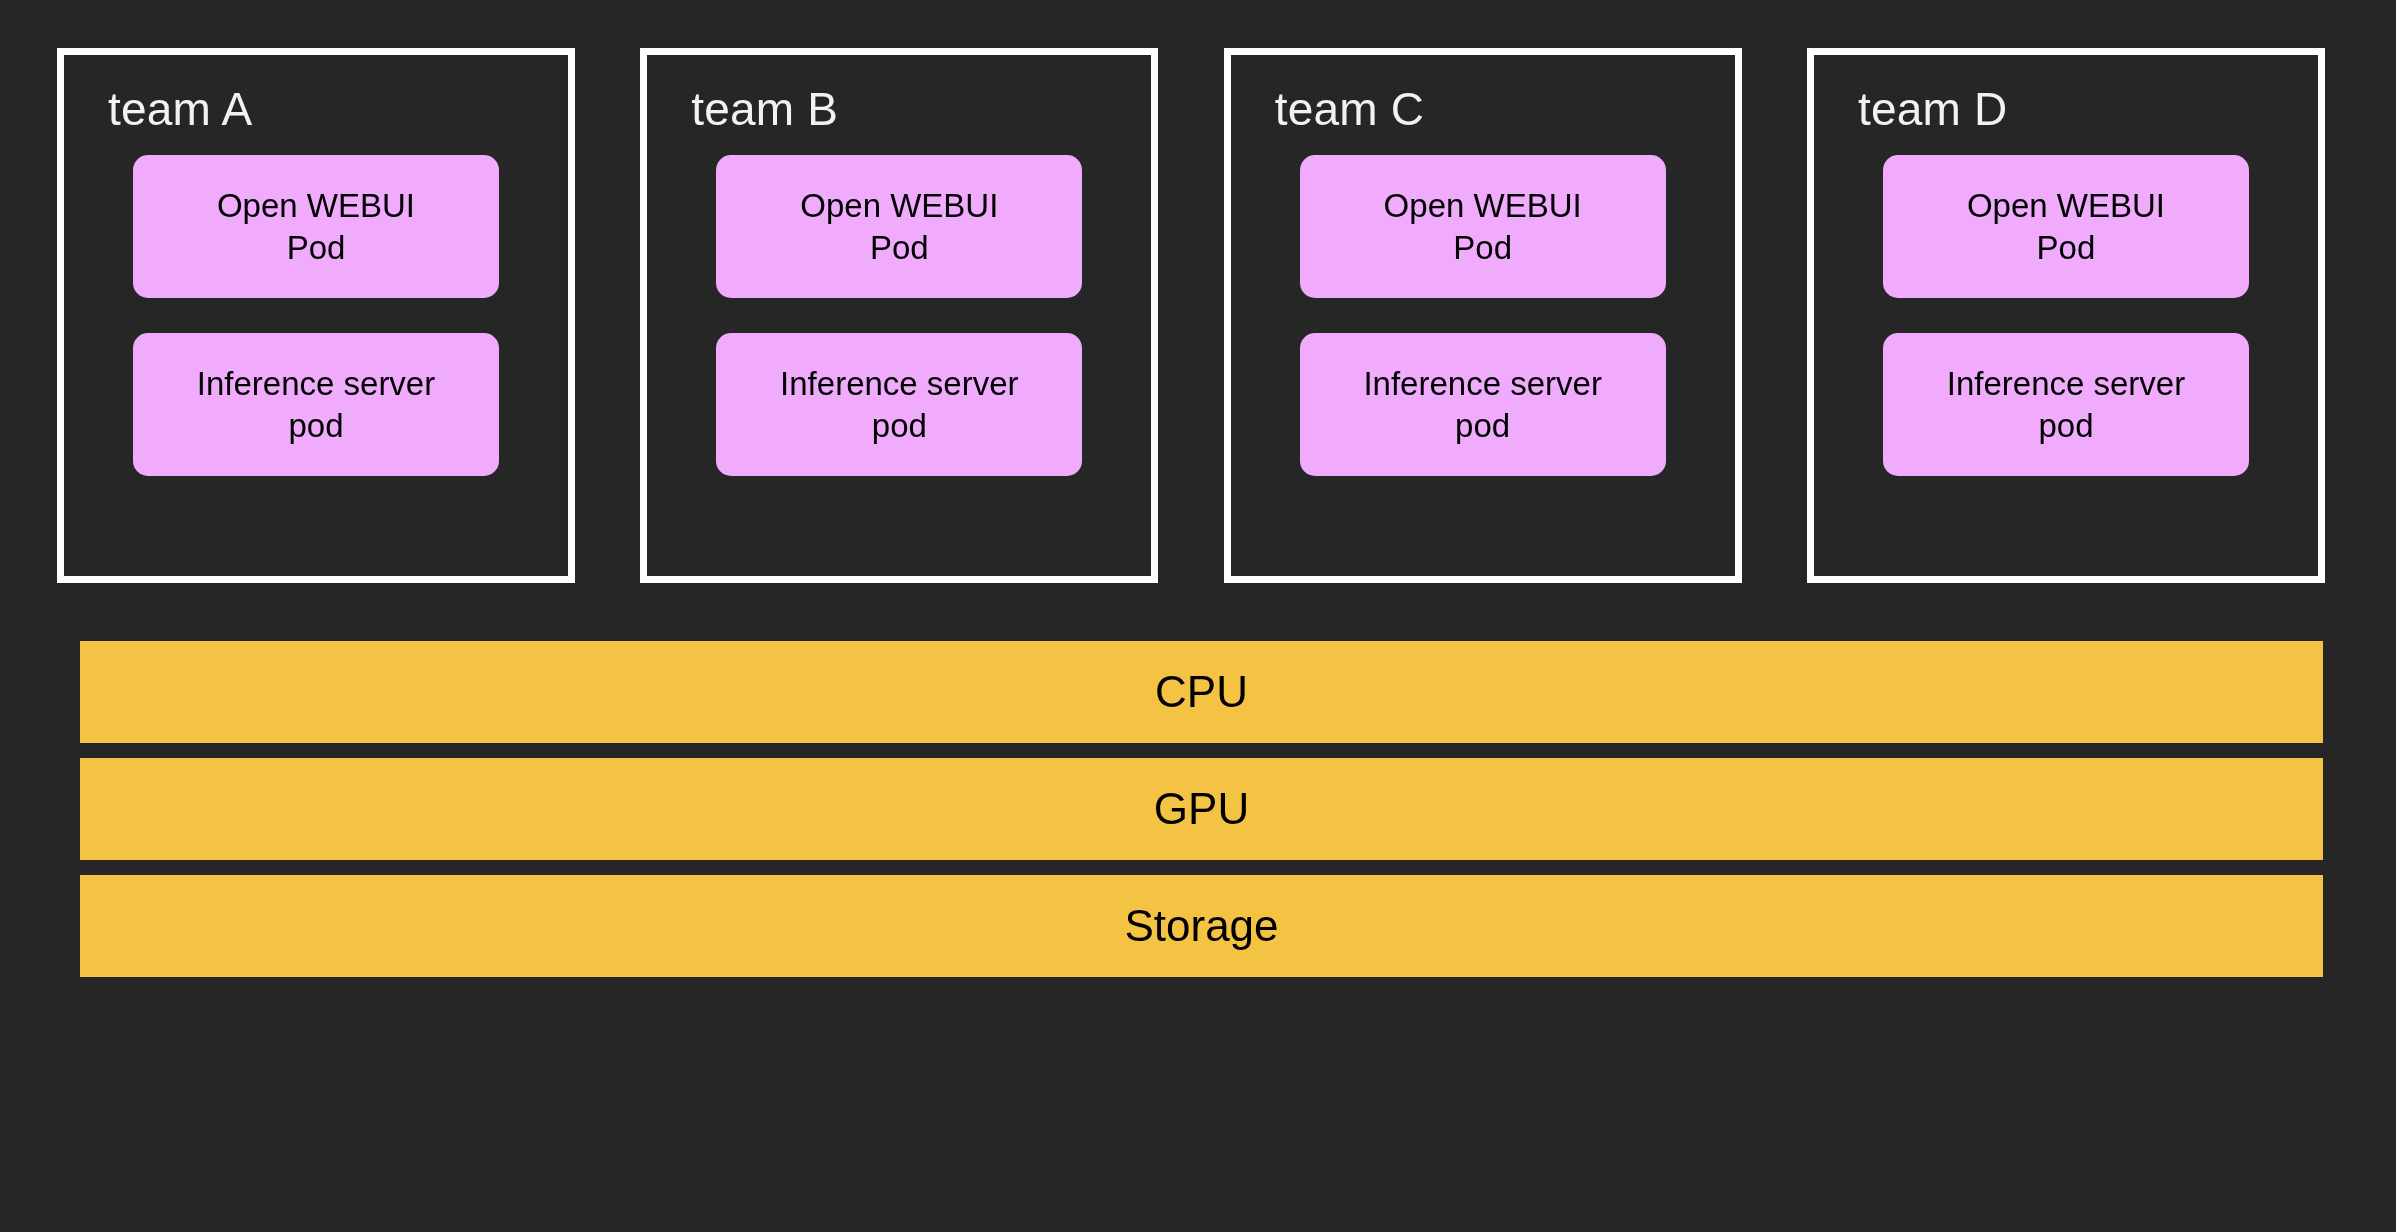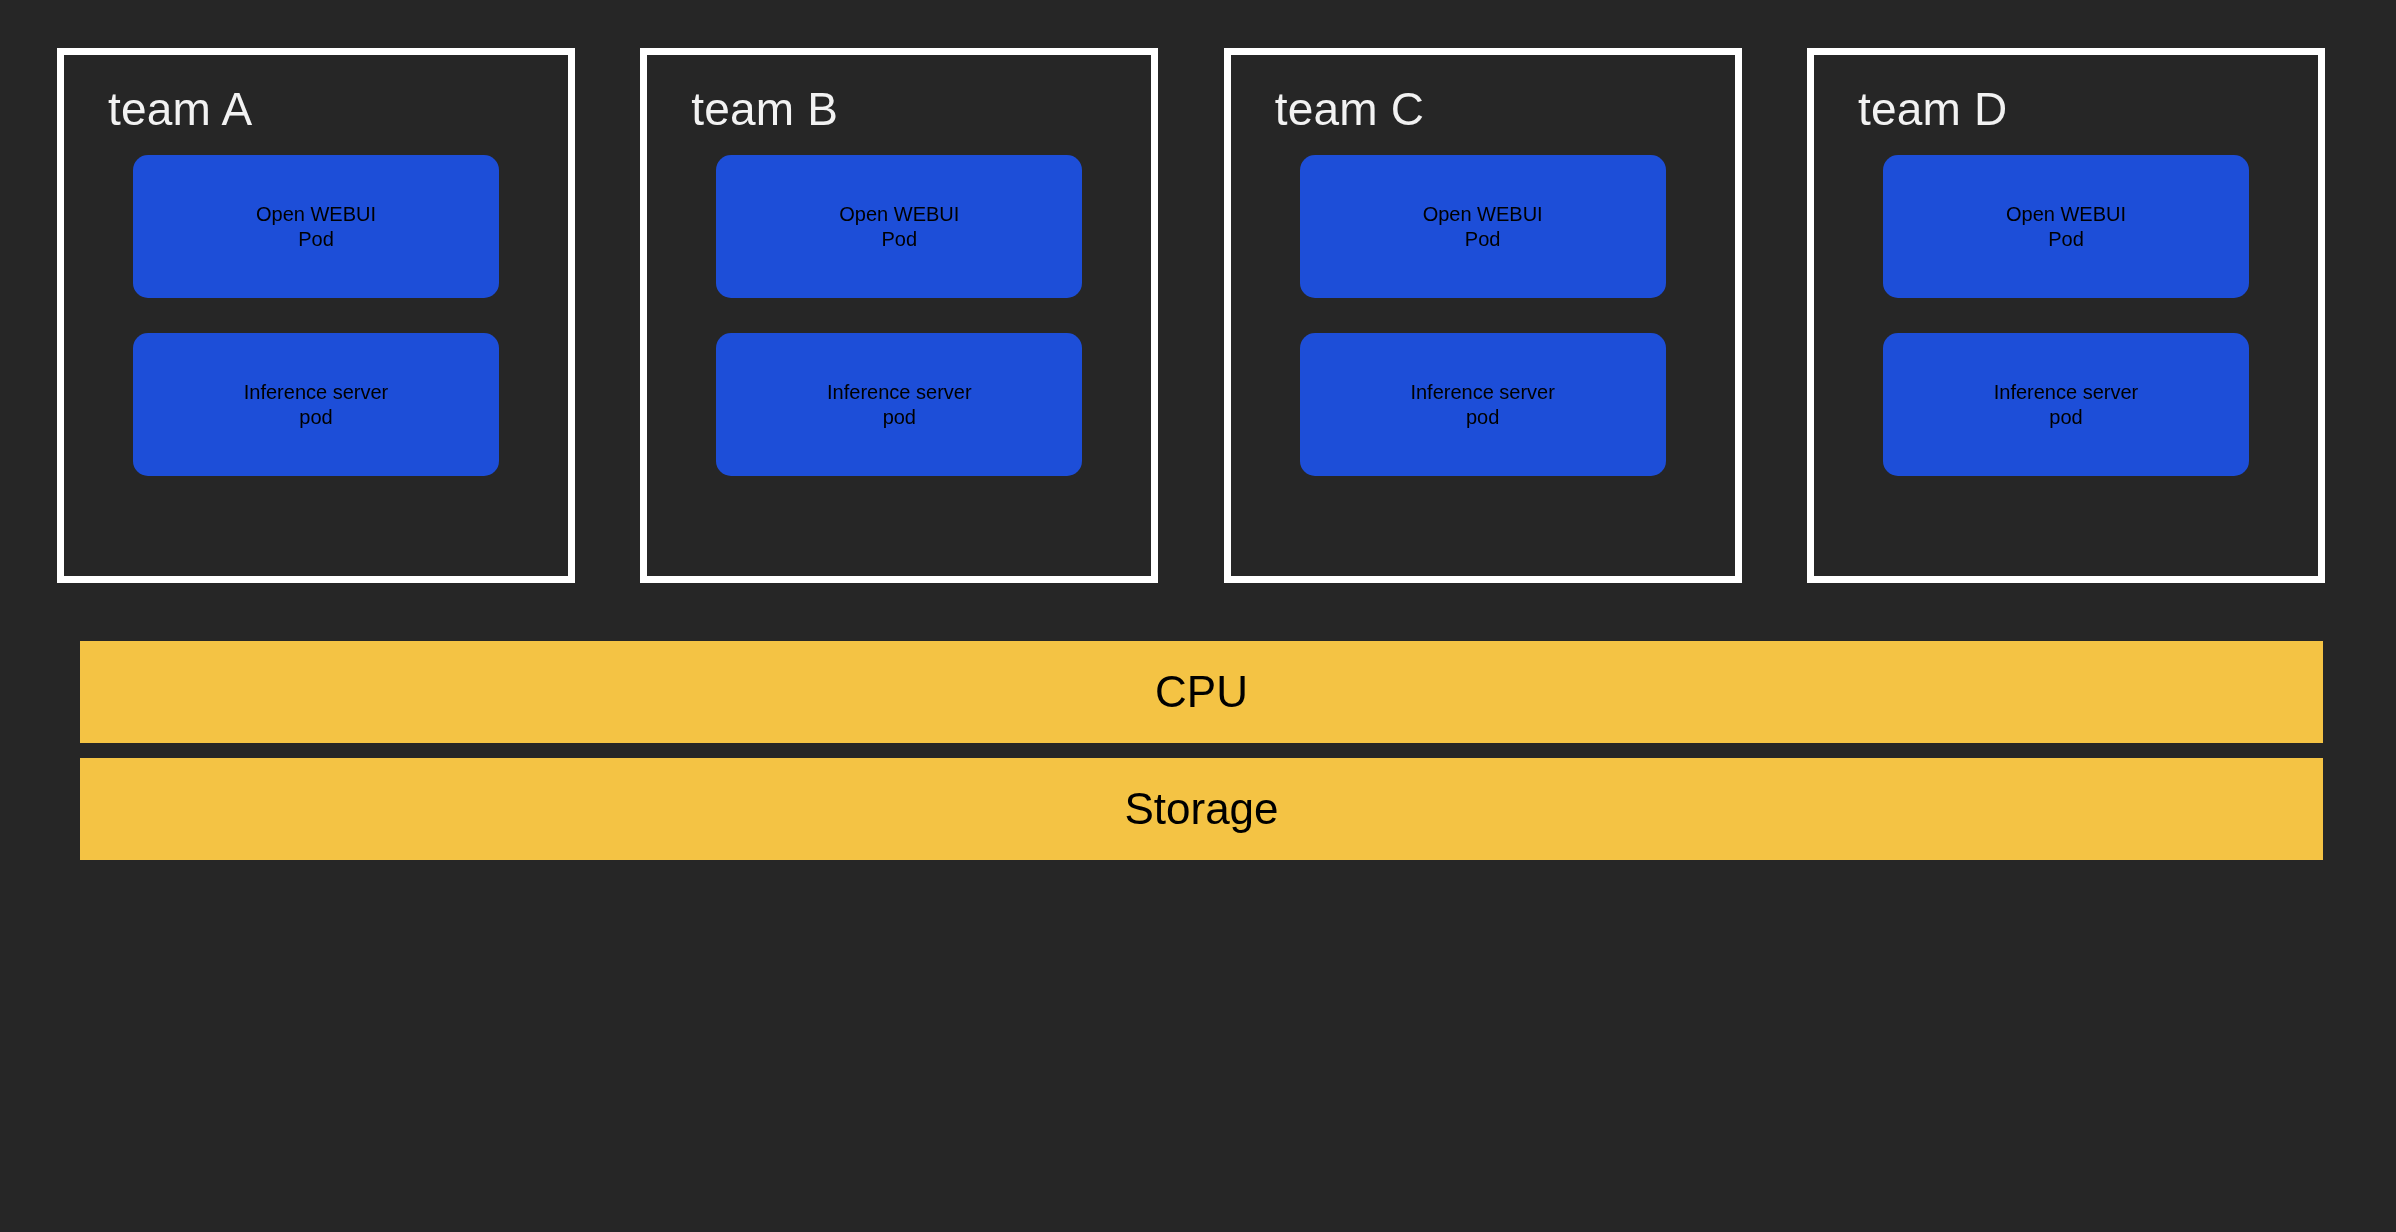--- a/index.html
+++ b/index.html
@@ -57,24 +57,24 @@
     width: 100%;
     display: flex;
     flex-direction: column;
     align-items: center;
     gap: 35px;
   }
   .pod-box {
     box-sizing: border-box;
     width: 366px;
     height: 143px;
-    background: #1d4ed8;
+    background: #f0abfc;
     border-radius: 15px;
     color: #000000;
-    font-size: 20px;
+    font-size: 33px;
     line-height: 1.26;
     text-align: center;
     display: flex;
     align-items: center;
     justify-content: center;
     padding: 0 14px;
   }
   .pod-box .pod-text {
     display: block;
     white-space: pre-line;
@@ -163,16 +163,17 @@
           <span class="pod-text">Inference server
 pod</span>
         </div>
       </div>
     </div>
 
   </div>
 
   <div class="resources">
     <div class="resource-bar">CPU</div>
+    <div class="resource-bar">GPU</div>
     <div class="resource-bar">Storage</div>
   </div>
 
 </div>
 
 </body></html>

